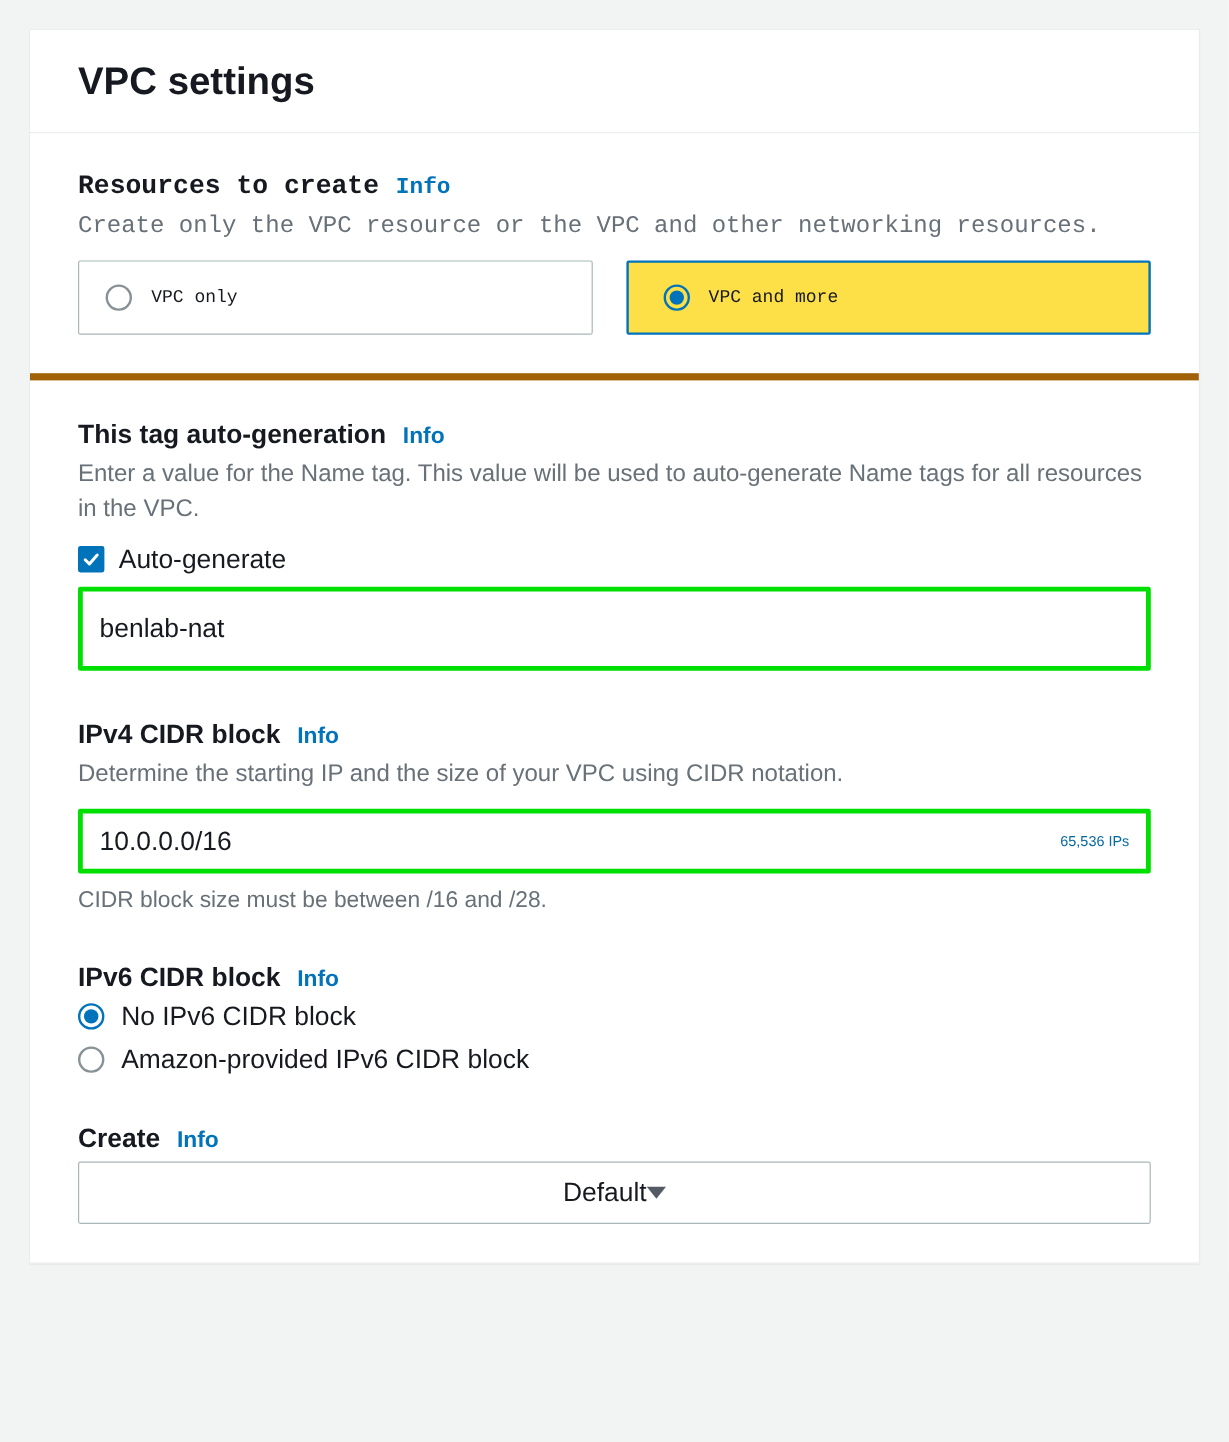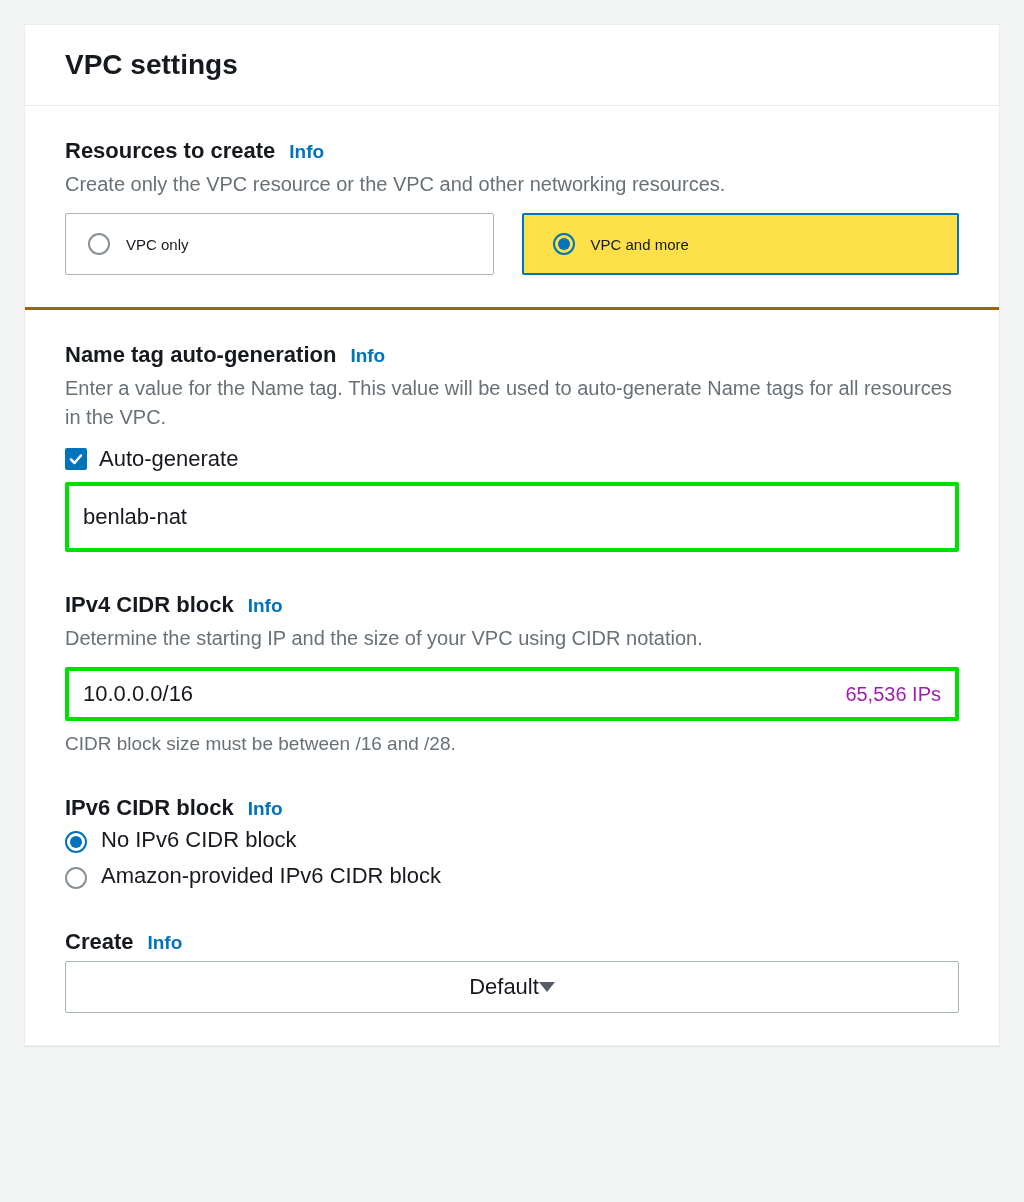--- a/index.html
+++ b/index.html
@@ -13,29 +13,30 @@
   .panel {
     background: #ffffff;
     border: 1px solid #eaeded;
     box-shadow: 0 1px 1px rgba(0,0,0,0.05);
   }
   .panel-header {
     padding: 24px 40px;
     border-bottom: 1px solid #eaeded;
   }
   .panel-title {
-    font-size: 28px;
+    font-size: 32px;
     font-weight: 700;
     color: #16191f;
   }
   .section {
     padding: 32px 40px;
   }
   .section.bordered {
-    border-bottom: 3px solid #a16207;
+    border-bottom: 6px solid #a16207;
+    font-family: Liberation Mono, monospace;
   }
   .field-label-row {
     display: flex;
     align-items: baseline;
     gap: 14px;
     margin-bottom: 6px;
   }
   .field-label {
     font-size: 22px;
     font-weight: 700;
@@ -146,36 +147,36 @@
     flex: 1;
     font-size: 22px;
     padding: 10px 14px;
     border: none;
     outline: none;
     font-family: inherit;
     color: #16191f;
     background: transparent;
   }
   .ips-hint {
-    font-size: 20px;
-    color: #a21caf;
+    font-size: 12px;
+    color: #0369a1;
     padding-right: 14px;
     white-space: nowrap;
   }
   .constraint {
     font-size: 19px;
     color: #687078;
     margin-top: 12px;
   }
   .field-block { margin-bottom: 40px; }
   .field-block:last-child { margin-bottom: 0; }
   
   .radio-row {
     display: flex;
-    align-items: flex-end;
+    align-items: center;
     gap: 14px;
     margin-bottom: 10px;
     cursor: pointer;
   }
   .radio-row-label {
     font-size: 22px;
     color: #16191f;
   }
   
   .select {
@@ -221,21 +222,21 @@
         <span class="radio checked"></span>
         <span class="tile-label">VPC and more</span>
       </div>
     </div>
   </div>
 
   <div class="section">
 
     <div class="field-block">
       <div class="field-label-row">
-        <span class="field-label">Name tag auto-generation</span>
+        <span class="field-label">This tag auto-generation</span>
         <a class="info-link">Info</a>
       </div>
       <p class="field-help">Enter a value for the Name tag. This value will be used to auto-generate Name tags for all resources in the VPC.</p>
       <div class="checkbox-row">
         <span class="checkbox">
           <svg viewBox="0 0 16 16" fill="none" stroke="white" stroke-width="2.5" stroke-linecap="round" stroke-linejoin="round">
               <polyline points="3 8.5 6.5 12 13 4.5"></polyline>
             </svg>
         </span>
         <span class="checkbox-label">Auto-generate</span>

